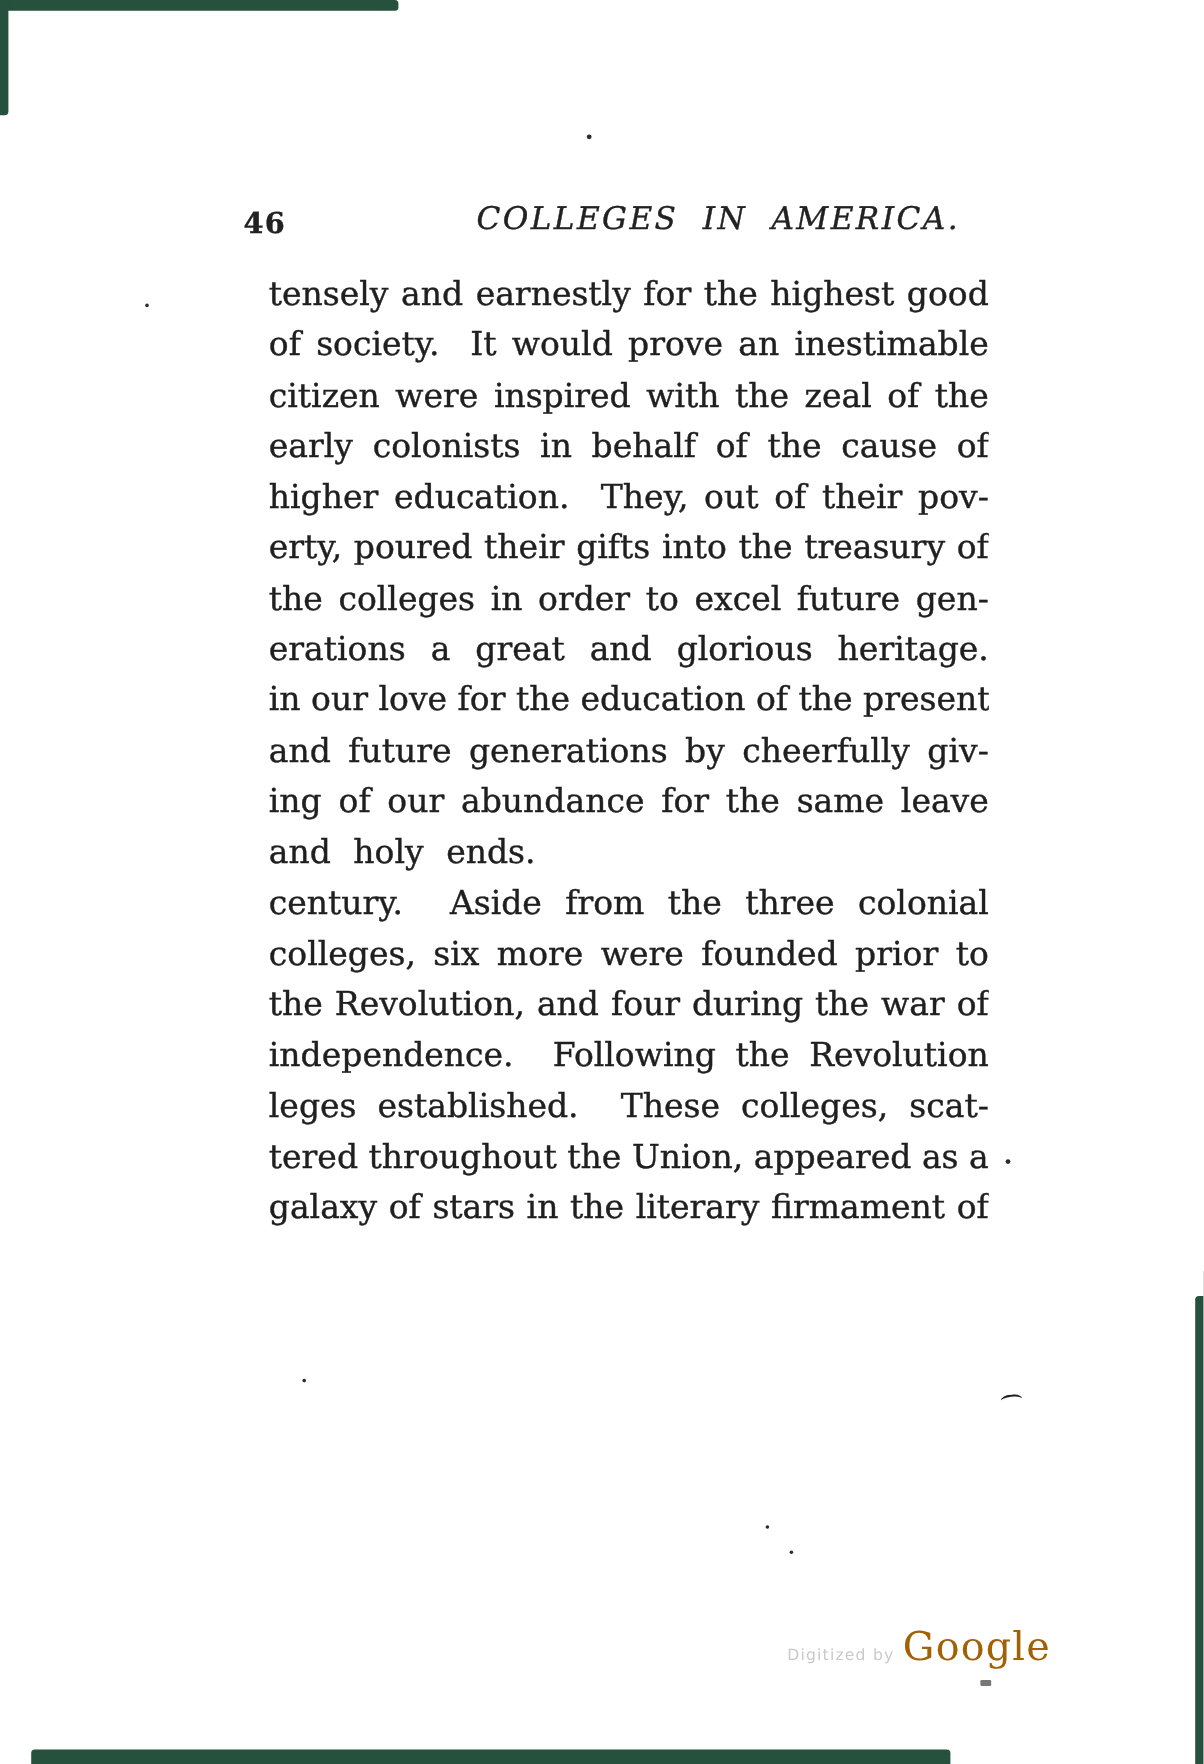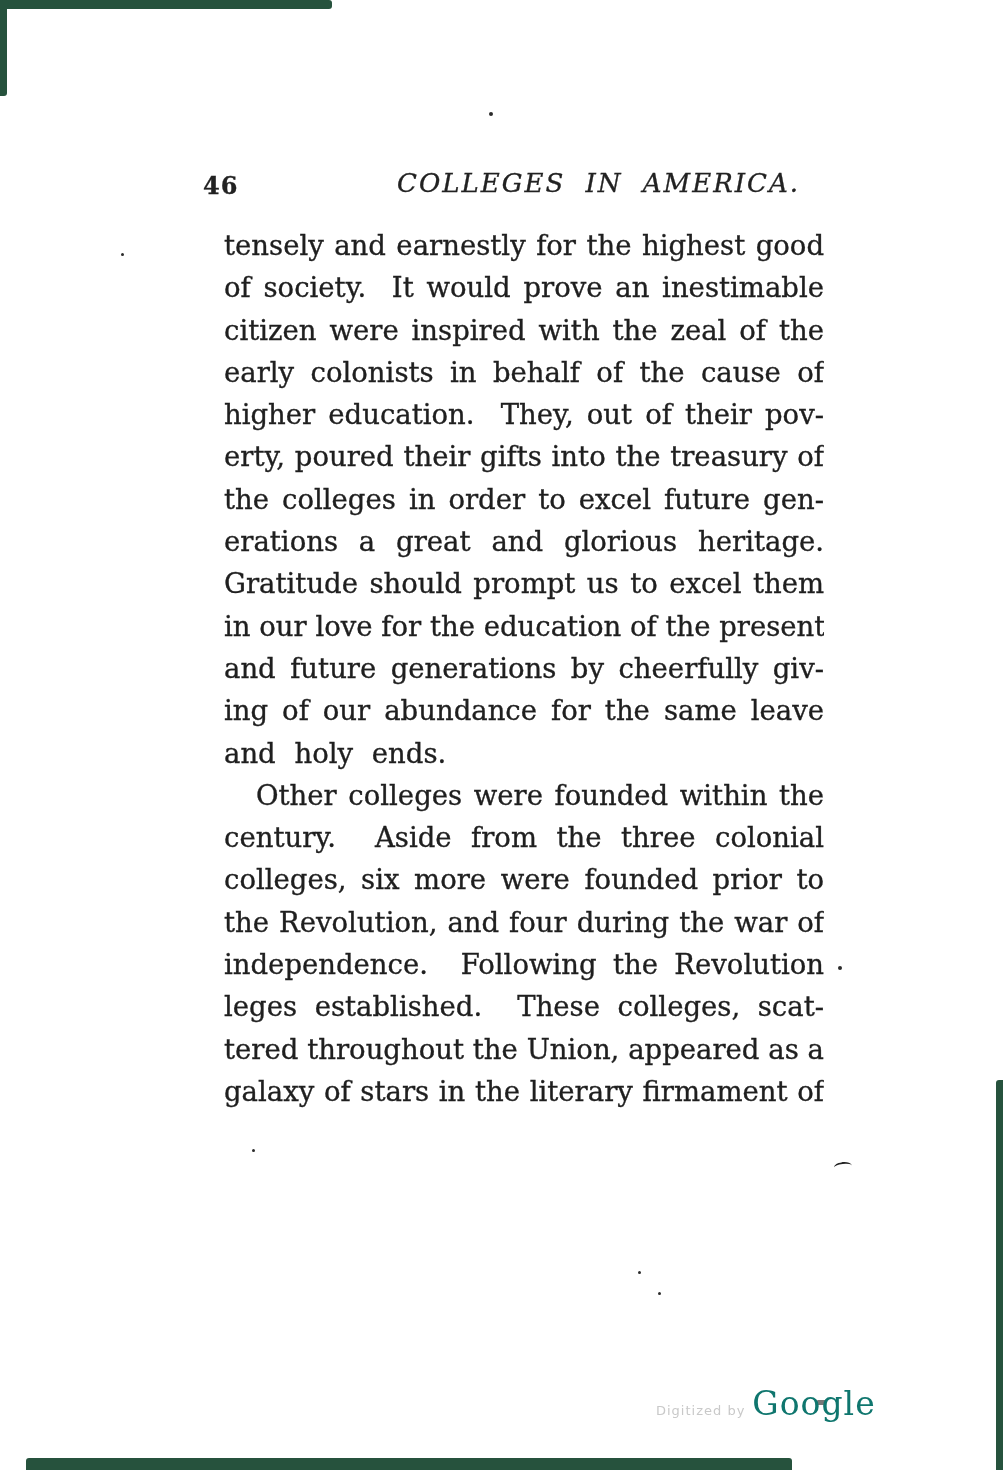--- a/index.html
+++ b/index.html
@@ -70,21 +70,21 @@
 
   .watermark{
     position:absolute;left:656px;top:1352px;
     display:flex;align-items:baseline;gap:7px;
     color:var(--wm);
     -webkit-text-stroke:0;
     user-select:none;
     text-align:right;
   }
   .wm-prefix{font-family:"DejaVu Sans","Liberation Sans",sans-serif;font-size:13px;color:#c9c9c9;letter-spacing:1px;}
-  .wm-brand{font-family:"DejaVu Serif","Liberation Serif",serif;font-size:33px;color:#0f766e;letter-spacing:1px;margin-top:32px;}
+  .wm-brand{font-family:"DejaVu Serif","Liberation Serif",serif;font-size:33px;color:#a16207;letter-spacing:1px;}
 </style>
 </head>
 <body>
 
 <div class="page">
 
   <div class="edge edge-top"></div>
   <div class="edge edge-left"></div>
   <div class="edge edge-bottom"></div>
   <div class="edge edge-right"></div>
@@ -97,28 +97,26 @@
   <div class="body-text">
     <div>
         <div class="line">tensely and earnestly for the highest good</div>
         <div class="line">of society.&nbsp; It would prove an inestimable</div>
         <div class="line">citizen were inspired with the zeal of the</div>
         <div class="line">early colonists in behalf of the cause of</div>
         <div class="line">higher education.&nbsp; They, out of their pov-</div>
         <div class="line">erty, poured their gifts into the treasury of</div>
         <div class="line">the colleges in order to excel future gen-</div>
         <div class="line">erations a great and glorious heritage.</div>
-        <div class="line">Gratitude should prompt us to excel them</div>
         <div class="line">in our love for the education of the present</div>
         <div class="line">and future generations by cheerfully giv-</div>
         <div class="line">ing of our abundance for the same leave</div>
         <div class="line lastleft">and holy ends.</div>
       </div>
     <div>
-        <div class="line indent">Other colleges were founded within the</div>
         <div class="line">century.&nbsp; Aside from the three colonial</div>
         <div class="line">colleges, six more were founded prior to</div>
         <div class="line">the Revolution, and four during the war of</div>
         <div class="line">independence.&nbsp; Following the Revolution</div>
         <div class="line">leges established.&nbsp; These colleges, scat-</div>
         <div class="line">tered throughout the Union, appeared as a</div>
         <div class="line">galaxy of stars in the literary firmament of</div>
       </div>
   </div>
 

